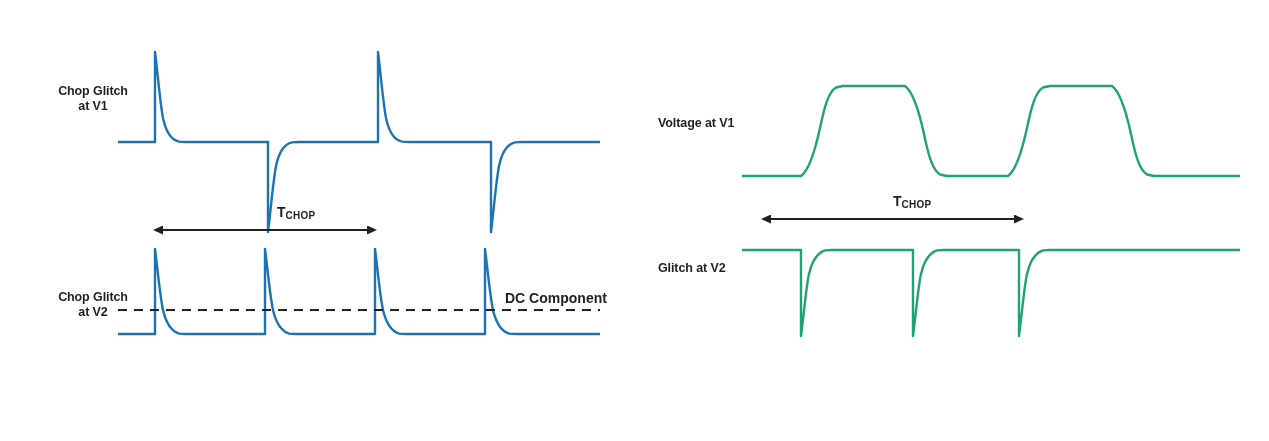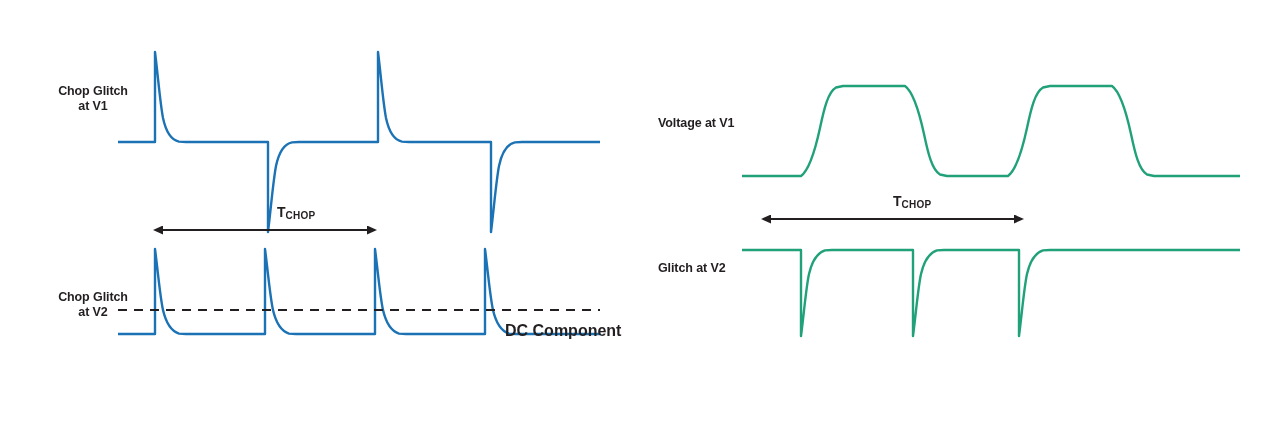--- a/index.html
+++ b/index.html
@@ -49,24 +49,23 @@
   }
   .tchop-label .sub {
     font-size: 10px;
     vertical-align: -0.18em;
     letter-spacing: 0.2px;
   }
   .dc-label {
     position: absolute;
     font-family: "Liberation Sans", sans-serif;
     font-weight: bold;
-    font-size: 16px;
-    color: #231f20;
-    white-space: nowrap;
-    margin-top: 32px;
+    font-size: 14px;
+    color: #231f20;
+    white-space: nowrap;
   }
   .caption {
     position: absolute;
     left: 30px;
     top: 340px;
     width: 1225px;
     font-family: "Liberation Sans", sans-serif;
     font-style: italic;
     font-size: 16.5px;
     color: #231f20;

